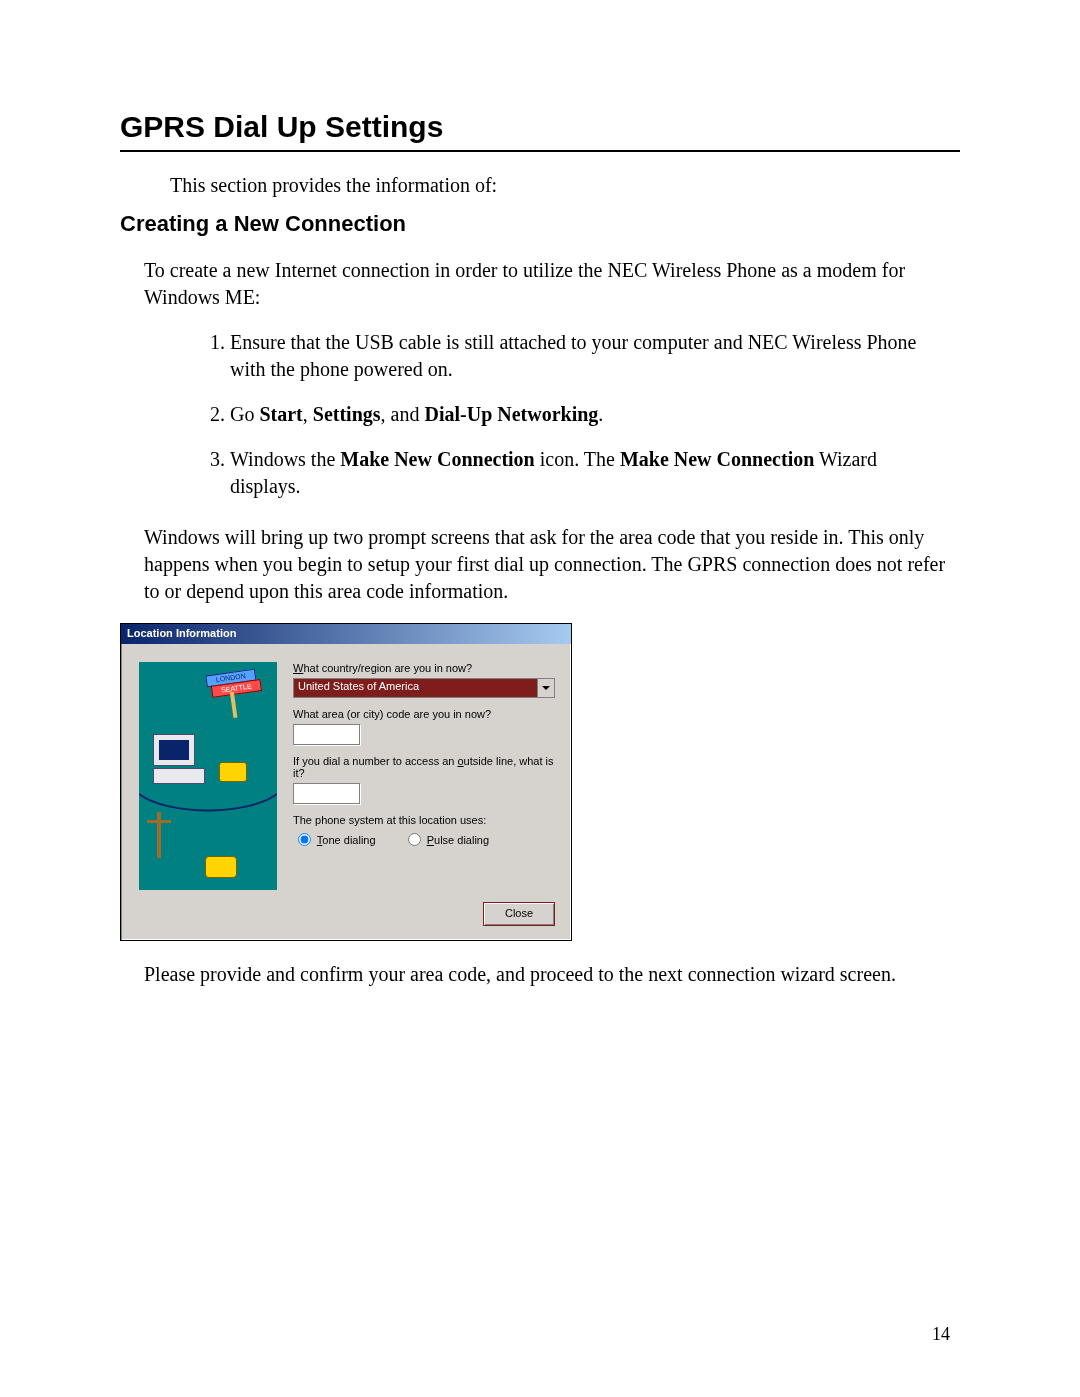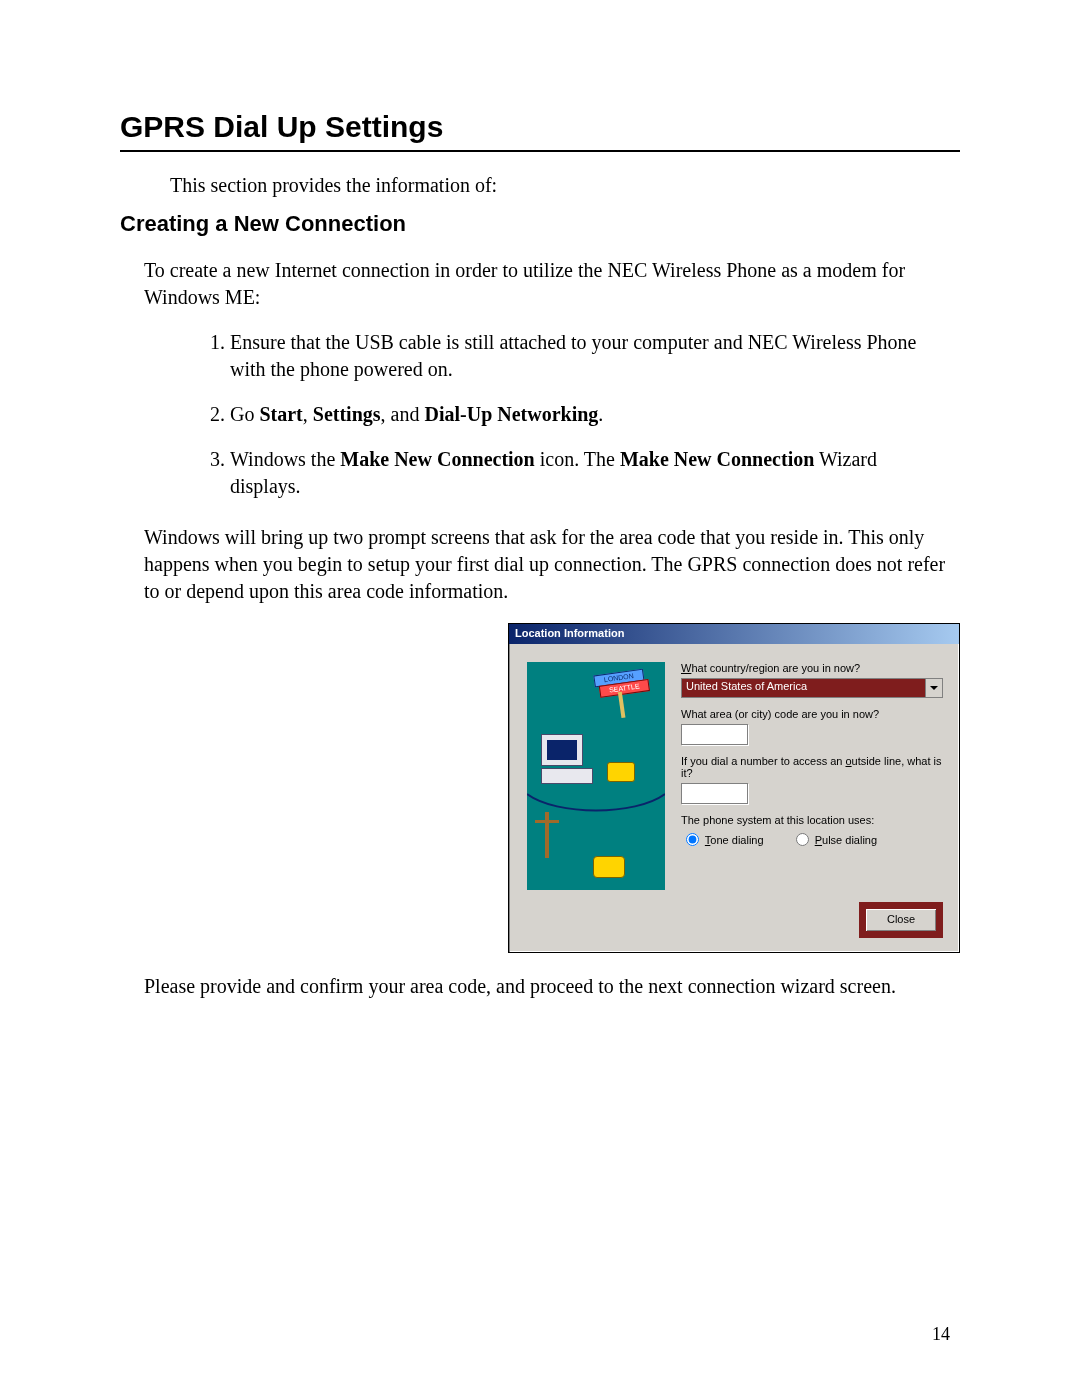--- a/index.html
+++ b/index.html
@@ -70,21 +70,21 @@
     position: absolute;
     right: 130px;
     bottom: 52px;
     font-size: 18px;
     font-family: "Times New Roman", Times, serif;
   }
 
   
   .dialog-wrap {
     display: flex;
-    justify-content: flex-end;
+    justify-content: flex-start;
     margin: 8px 0 20px 0;
   }
   .win-dialog {
     width: 450px;
     font-family: Tahoma, Arial, sans-serif;
     font-size: 11px;
     background: #d6d3ce;
     border: 1px solid #000000;
     box-shadow: 1px 1px 0 #808080 inset, -1px -1px 0 #ffffff inset;
   }
@@ -163,21 +163,21 @@
   .radio-row input { vertical-align: -2px; }
   .win-buttons {
     display: flex;
     justify-content: flex-end;
     padding: 6px 16px 14px 16px;
   }
   .win-button {
     min-width: 70px;
     height: 22px;
     background: #d6d3ce;
-    border: 7px solid #7f1d1d;
+    border: 1px solid #7f1d1d;
     box-shadow: 1px 1px 0 #ffffff inset, -1px -1px 0 #808080 inset;
     font-family: Tahoma, Arial, sans-serif;
     font-size: 11px;
     text-align: center;
     line-height: 20px;
   }
 
   
   .ill-sign {
     position: absolute;

